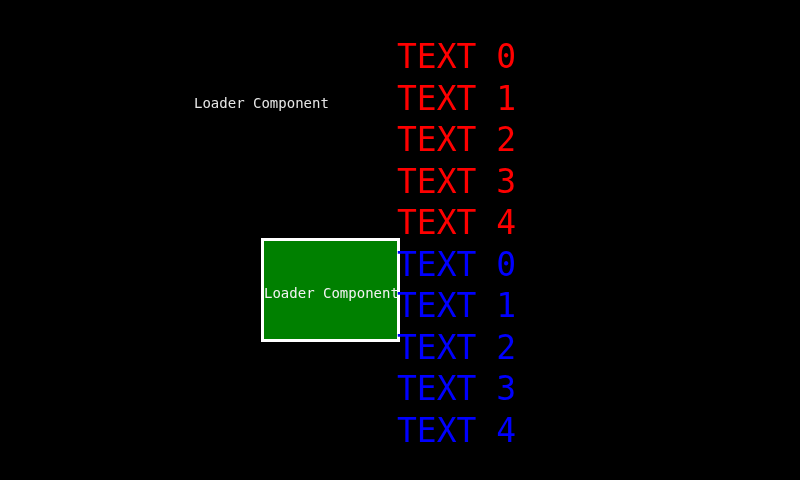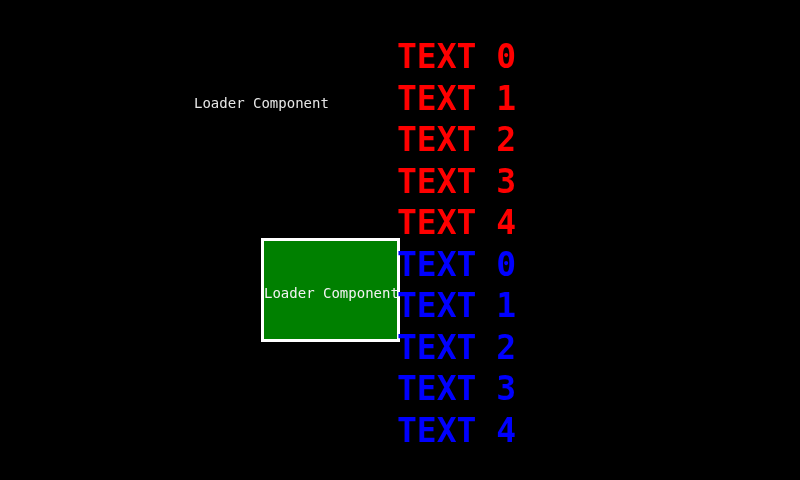--- a/index.html
+++ b/index.html
@@ -45,21 +45,20 @@
     position: absolute;
     left: 397px;
     top: 36px;
     z-index: 2;
   }
   .list-item {
     height: 41.55px;
     line-height: 41.55px;
     font-size: 33px;
     white-space: pre;
-    font-weight: bold;
   }
 </style>
 </head>
 <body style="background: rgb(0, 0, 0);">
 
 <div class="screen">
 
   <div class="top-label" style="color: rgb(230, 230, 230);">Loader Component</div>
 
   <div class="loader-box" style="background: rgb(0, 128, 0);">

